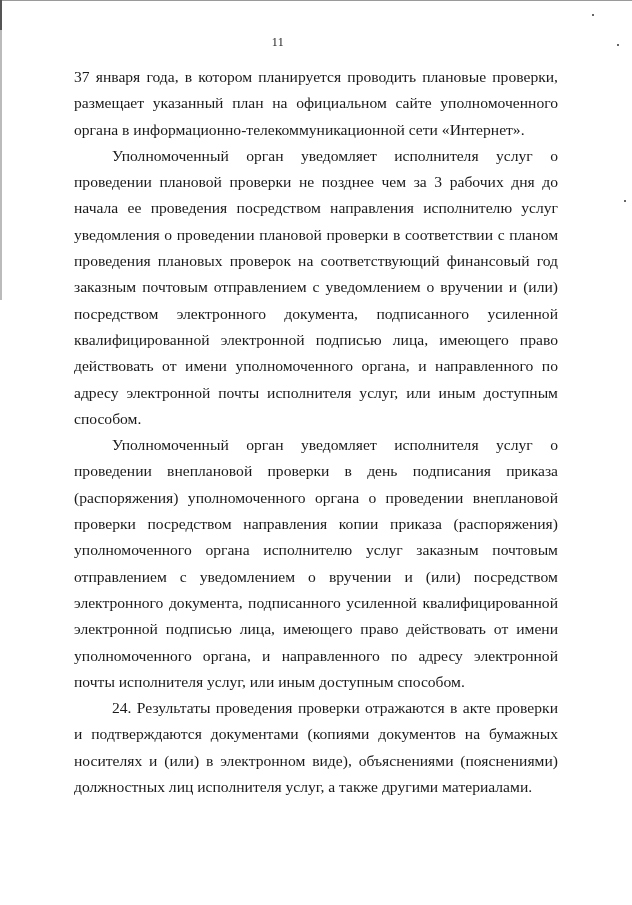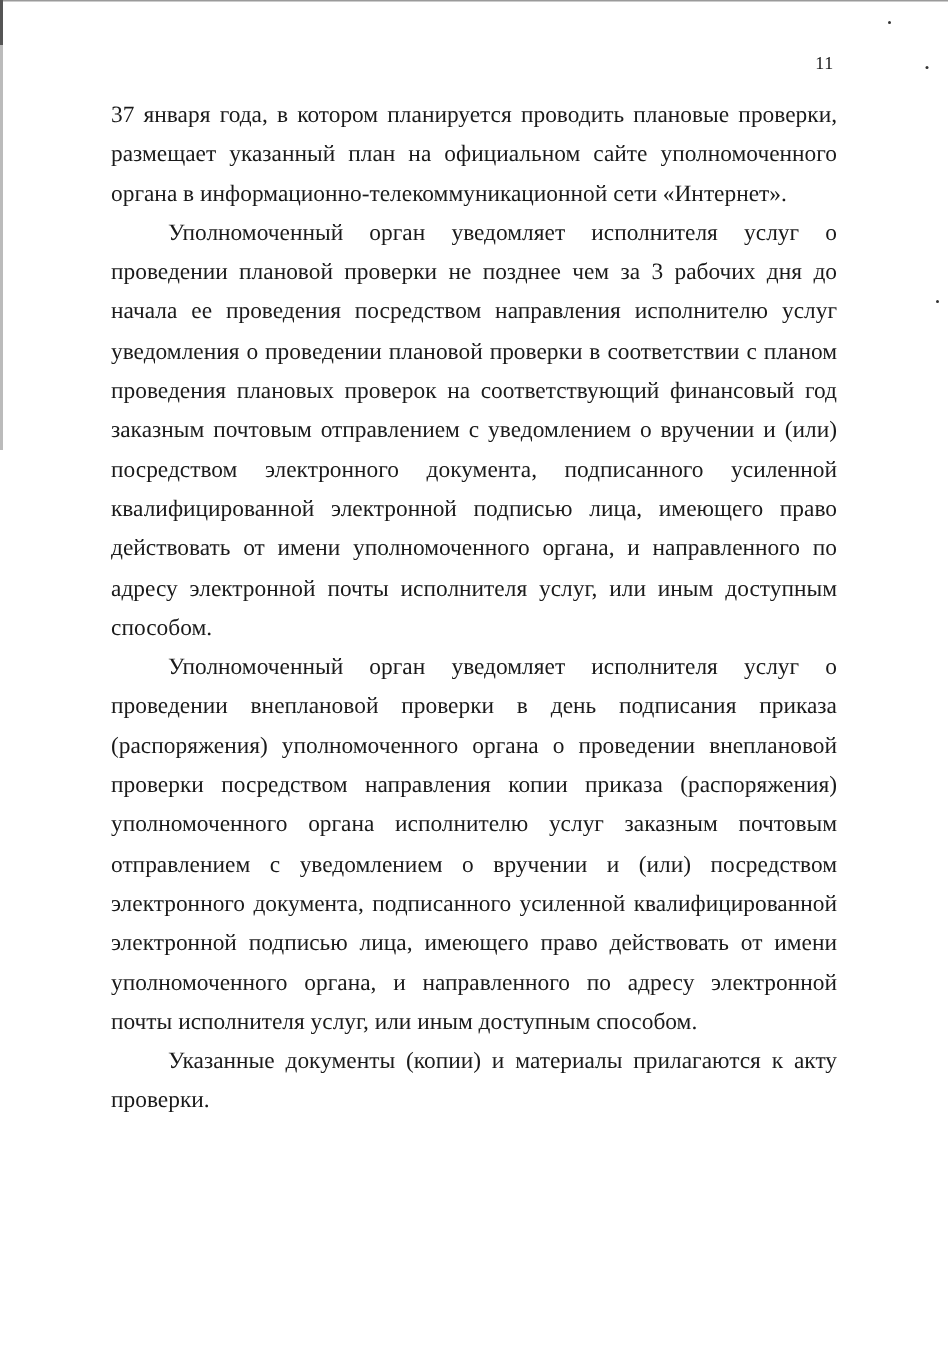--- a/index.html
+++ b/index.html
@@ -31,21 +31,21 @@
       position: absolute;
       width: 2px; height: 2px;
       background: #333;
       border-radius: 1px;
     }
     .page-number {
       position: absolute;
       top: 35px;
       left: 0;
       width: 556px;
-      text-align: right;
+      text-align: center;
       font-size: 12px;
       letter-spacing: 0.5px;
     }
     .content {
       position: absolute;
       left: 74px;
       top: 64px;
       width: 484px;
       font-size: 15.6px;
       line-height: 26.3px;
@@ -67,14 +67,14 @@
 <div class="speck" style="left:592px; top:14px;"></div>
 <div class="speck" style="left:617px; top:44px;"></div>
 <div class="speck" style="left:624px; top:200px;"></div>
 
 <div class="page-number">11</div>
 
 <div class="content">
   <p class="para">37 января года, в котором планируется проводить плановые проверки, размещает указанный план на официальном сайте уполномоченного органа в информационно-телекоммуникационной сети «Интернет».</p>
   <p class="para indent">Уполномоченный орган уведомляет исполнителя услуг о проведении плановой проверки не позднее чем за 3 рабочих дня до начала ее проведения посредством направления исполнителю услуг уведомления о проведении плановой проверки в соответствии с планом проведения плановых проверок на соответствующий финансовый год заказным почтовым отправлением с уведомлением о вручении и (или) посредством электронного документа, подписанного усиленной квалифицированной электронной подписью лица, имеющего право действовать от имени уполномоченного органа, и направленного по адресу электронной почты исполнителя услуг, или иным доступным способом.</p>
   <p class="para indent">Уполномоченный орган уведомляет исполнителя услуг о проведении внеплановой проверки в день подписания приказа (распоряжения) уполномоченного органа о проведении внеплановой проверки посредством направления копии приказа (распоряжения) уполномоченного органа исполнителю услуг заказным почтовым отправлением с уведомлением о вручении и (или) посредством электронного документа, подписанного усиленной квалифицированной электронной подписью лица, имеющего право действовать от имени уполномоченного органа, и направленного по адресу электронной почты исполнителя услуг, или иным доступным способом.</p>
-  <p class="para indent">Указанные документы (копии) и материалы прилагаются к акту проверки.</p>
+  <p class="para indent">24. Результаты проведения проверки отражаются в акте проверки и подтверждаются документами (копиями документов на бумажных носителях и (или) в электронном виде), объяснениями (пояснениями) должностных лиц исполнителя услуг, а также другими материалами.</p>
 </div>
 
 </body></html>

